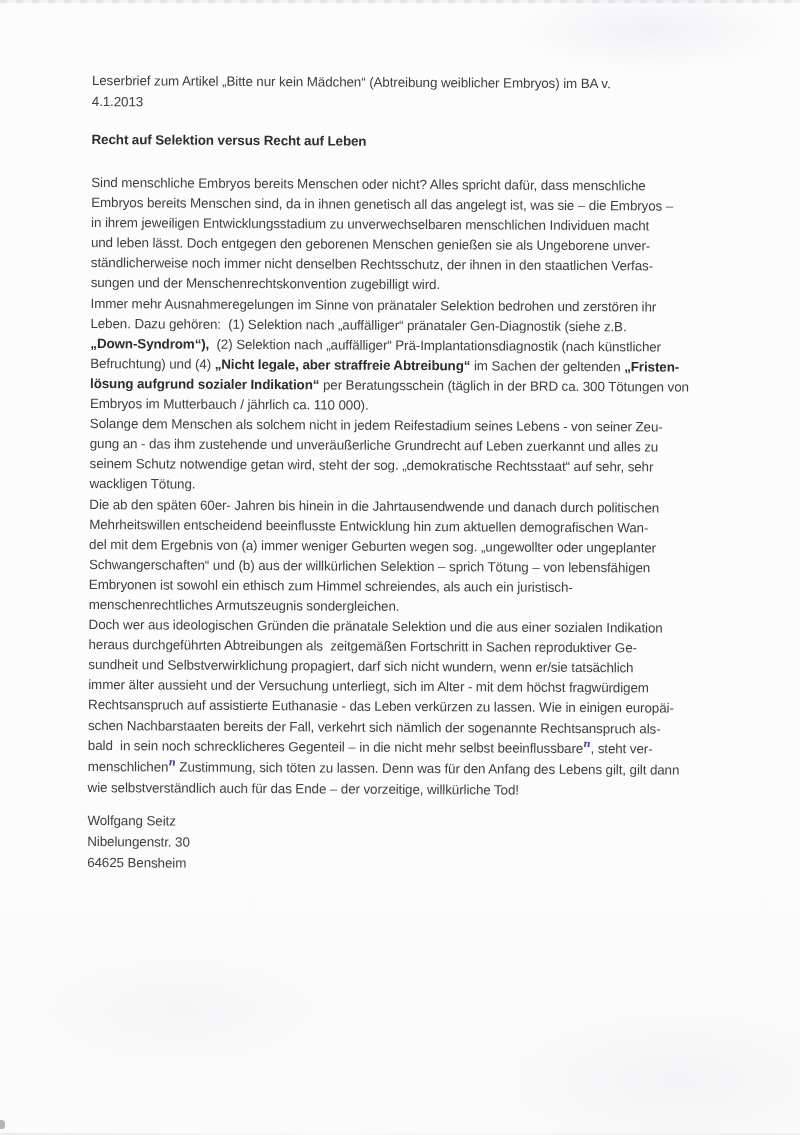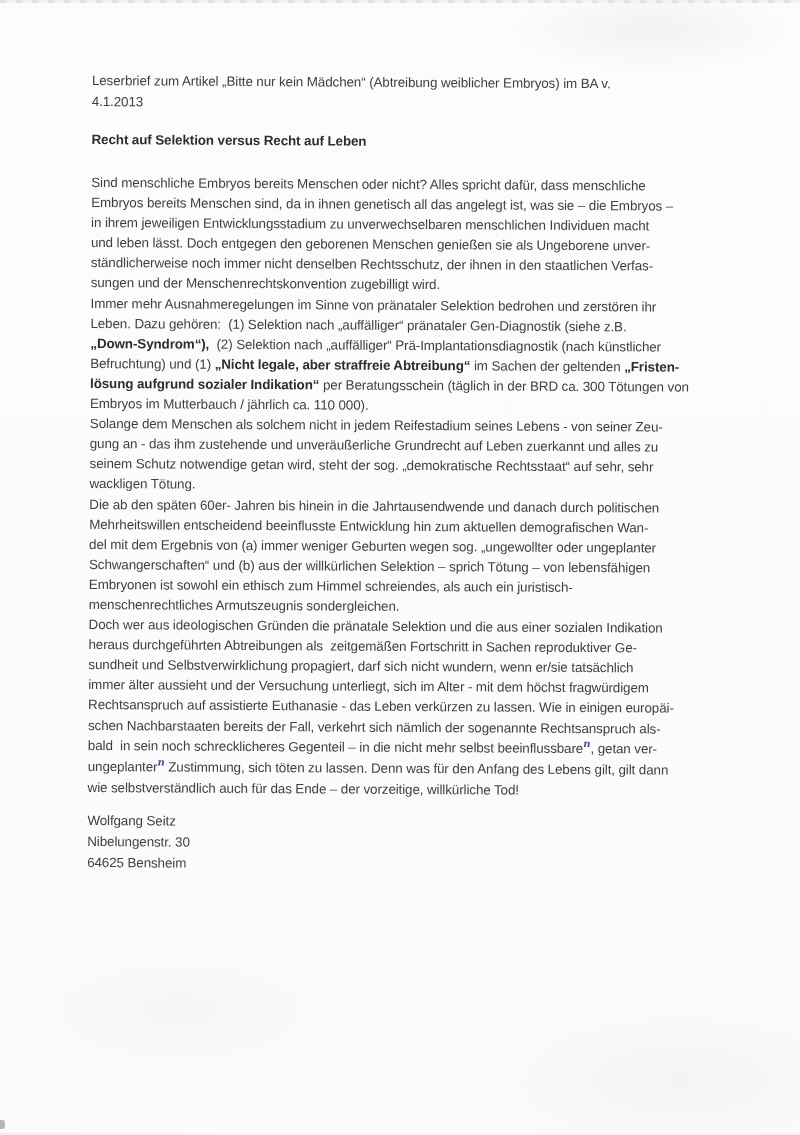--- a/index.html
+++ b/index.html
@@ -73,41 +73,41 @@
     <div class="body-block" id="body-lines">
         <div class="line"><span>Sind menschliche Embryos bereits Menschen oder nicht? Alles spricht dafür, dass menschliche</span></div>
         <div class="line"><span>Embryos bereits Menschen sind, da in ihnen genetisch all das angelegt ist, was sie – die Embryos –</span></div>
         <div class="line"><span>in ihrem jeweiligen Entwicklungsstadium zu unverwechselbaren menschlichen Individuen macht</span></div>
         <div class="line"><span>und leben lässt. Doch entgegen den geborenen Menschen genießen sie als Ungeborene unver-</span></div>
         <div class="line"><span>ständlicherweise noch immer nicht denselben Rechtsschutz, der ihnen in den staatlichen Verfas-</span></div>
         <div class="line"><span>sungen und der Menschenrechtskonvention zugebilligt wird.</span></div>
         <div class="line"><span>Immer mehr Ausnahmeregelungen im Sinne von pränataler Selektion bedrohen und zerstören ihr</span></div>
         <div class="line"><span>Leben. Dazu gehören:  (1) Selektion nach „auffälliger“ pränataler Gen-Diagnostik (siehe z.B.</span></div>
         <div class="line"><span class="b">„Down-Syndrom“),</span><span>  (2) Selektion nach „auffälliger“ Prä-Implantationsdiagnostik (nach künstlicher</span></div>
-        <div class="line"><span>Befruchtung) und (1) </span><span class="b">„Nicht legale, aber straffreie Abtreibung“</span><span> im Sachen der geltenden </span><span class="b">„Fristen-</span></div>
+        <div class="line"><span>Befruchtung) und (4) </span><span class="b">„Nicht legale, aber straffreie Abtreibung“</span><span> im Sachen der geltenden </span><span class="b">„Fristen-</span></div>
         <div class="line"><span class="b">lösung aufgrund sozialer Indikation“</span><span> per Beratungsschein (täglich in der BRD ca. 300 Tötungen von</span></div>
         <div class="line"><span>Embryos im Mutterbauch / jährlich ca. 110 000).</span></div>
         <div class="line"><span>Solange dem Menschen als solchem nicht in jedem Reifestadium seines Lebens - von seiner Zeu-</span></div>
         <div class="line"><span>gung an - das ihm zustehende und unveräußerliche Grundrecht auf Leben zuerkannt und alles zu</span></div>
         <div class="line"><span>seinem Schutz notwendige getan wird, steht der sog. „demokratische Rechtsstaat“ auf sehr, sehr</span></div>
         <div class="line"><span>wackligen Tötung.</span></div>
         <div class="line"><span>Die ab den späten 60er- Jahren bis hinein in die Jahrtausendwende und danach durch politischen</span></div>
         <div class="line"><span>Mehrheitswillen entscheidend beeinflusste Entwicklung hin zum aktuellen demografischen Wan-</span></div>
         <div class="line"><span>del mit dem Ergebnis von (a) immer weniger Geburten wegen sog. „ungewollter oder ungeplanter</span></div>
         <div class="line"><span>Schwangerschaften“ und (b) aus der willkürlichen Selektion – sprich Tötung – von lebensfähigen</span></div>
         <div class="line"><span>Embryonen ist sowohl ein ethisch zum Himmel schreiendes, als auch ein juristisch-</span></div>
         <div class="line"><span>menschenrechtliches Armutszeugnis sondergleichen.</span></div>
         <div class="line"><span>Doch wer aus ideologischen Gründen die pränatale Selektion und die aus einer sozialen Indikation</span></div>
         <div class="line"><span>heraus durchgeführten Abtreibungen als  zeitgemäßen Fortschritt in Sachen reproduktiver Ge-</span></div>
         <div class="line"><span>sundheit und Selbstverwirklichung propagiert, darf sich nicht wundern, wenn er/sie tatsächlich</span></div>
         <div class="line"><span>immer älter aussieht und der Versuchung unterliegt, sich im Alter - mit dem höchst fragwürdigem</span></div>
         <div class="line"><span>Rechtsanspruch auf assistierte Euthanasie - das Leben verkürzen zu lassen. Wie in einigen europäi-</span></div>
         <div class="line"><span>schen Nachbarstaaten bereits der Fall, verkehrt sich nämlich der sogenannte Rechtsanspruch als-</span></div>
-        <div class="line"><span>bald  in sein noch schrecklicheres Gegenteil – in die nicht mehr selbst beeinflussbare</span><span class="ins" style="color: rgb(79, 70, 160);">n</span><span>, getan ver-</span></div>
-        <div class="line"><span>ungeplanter</span><span class="ins" style="color: rgb(79, 70, 160);">n</span><span> Zustimmung, sich töten zu lassen. Denn was für den Anfang des Lebens gilt, gilt dann</span></div>
+        <div class="line"><span>bald  in sein noch schrecklicheres Gegenteil – in die nicht mehr selbst beeinflussbare</span><span class="ins" style="color: rgb(79, 70, 160);">n</span><span>, steht ver-</span></div>
+        <div class="line"><span>menschlichen</span><span class="ins" style="color: rgb(79, 70, 160);">n</span><span> Zustimmung, sich töten zu lassen. Denn was für den Anfang des Lebens gilt, gilt dann</span></div>
         <div class="line"><span>wie selbstverständlich auch für das Ende – der vorzeitige, willkürliche Tod!</span></div>
       </div>
     <div class="sig" id="signature-lines">
         <div class="line">Wolfgang Seitz</div>
         <div class="line">Nibelungenstr. 30</div>
         <div class="line">64625 Bensheim</div>
       </div>
   </div>
 </div>
 

